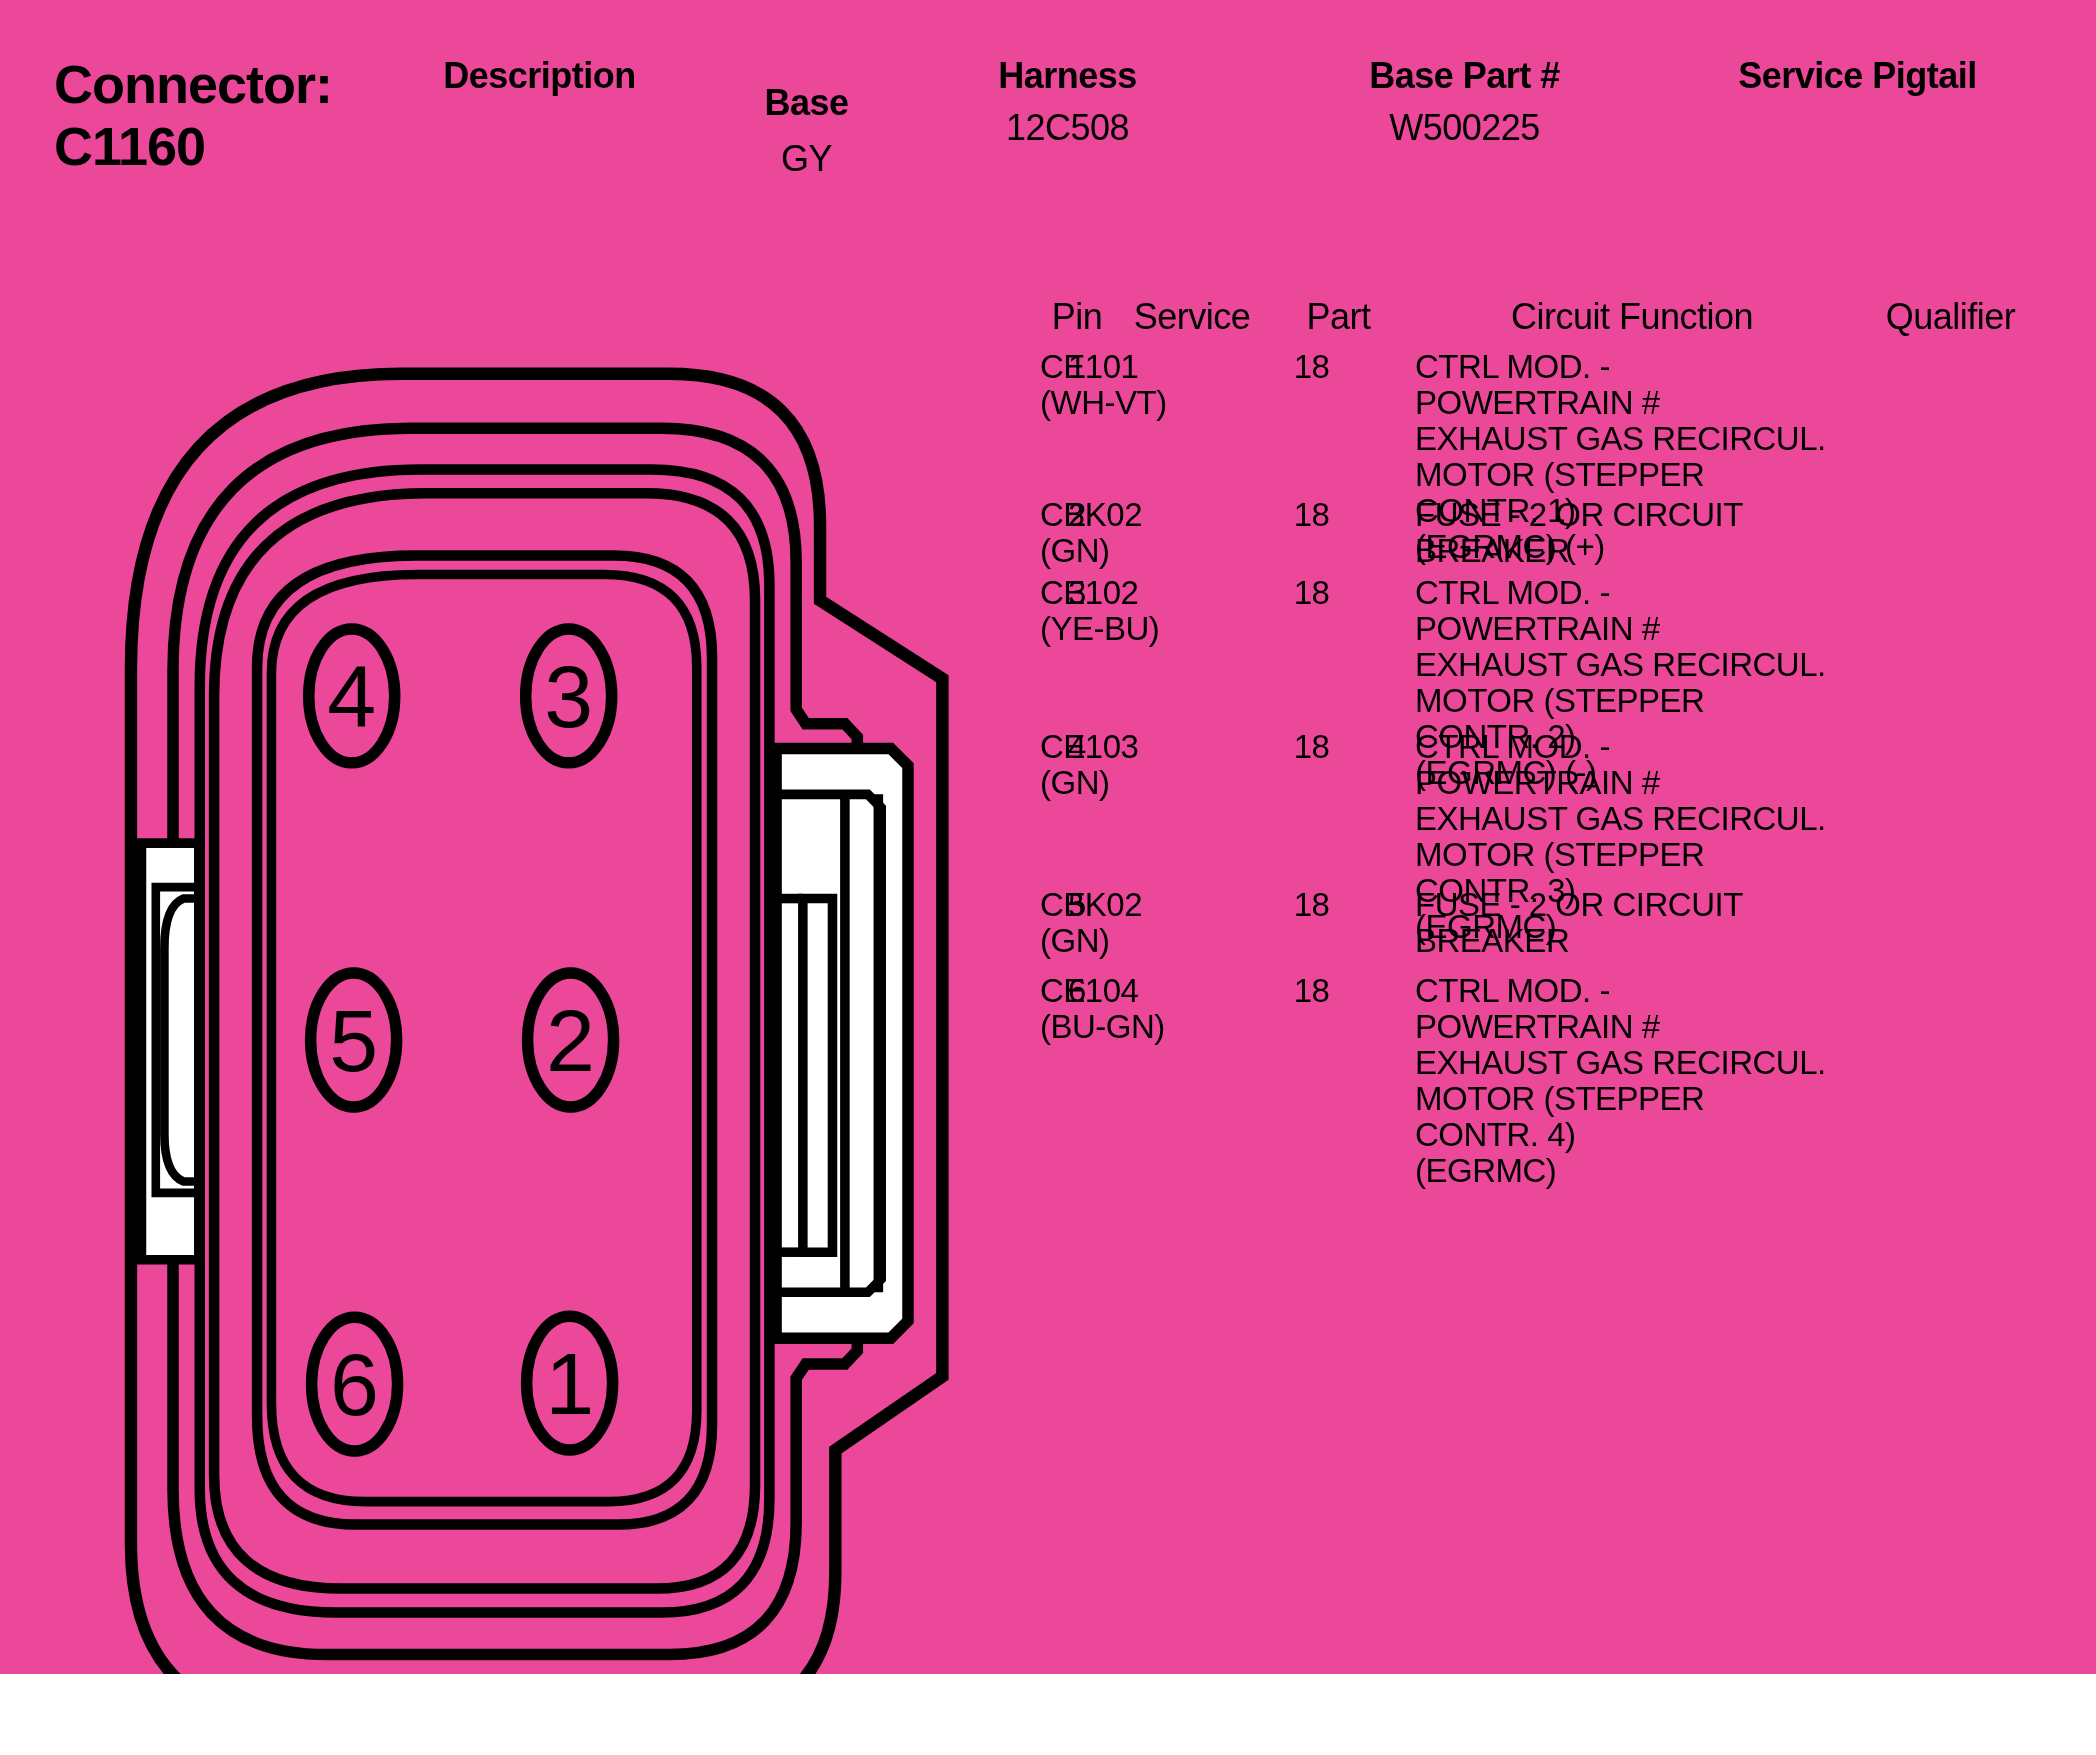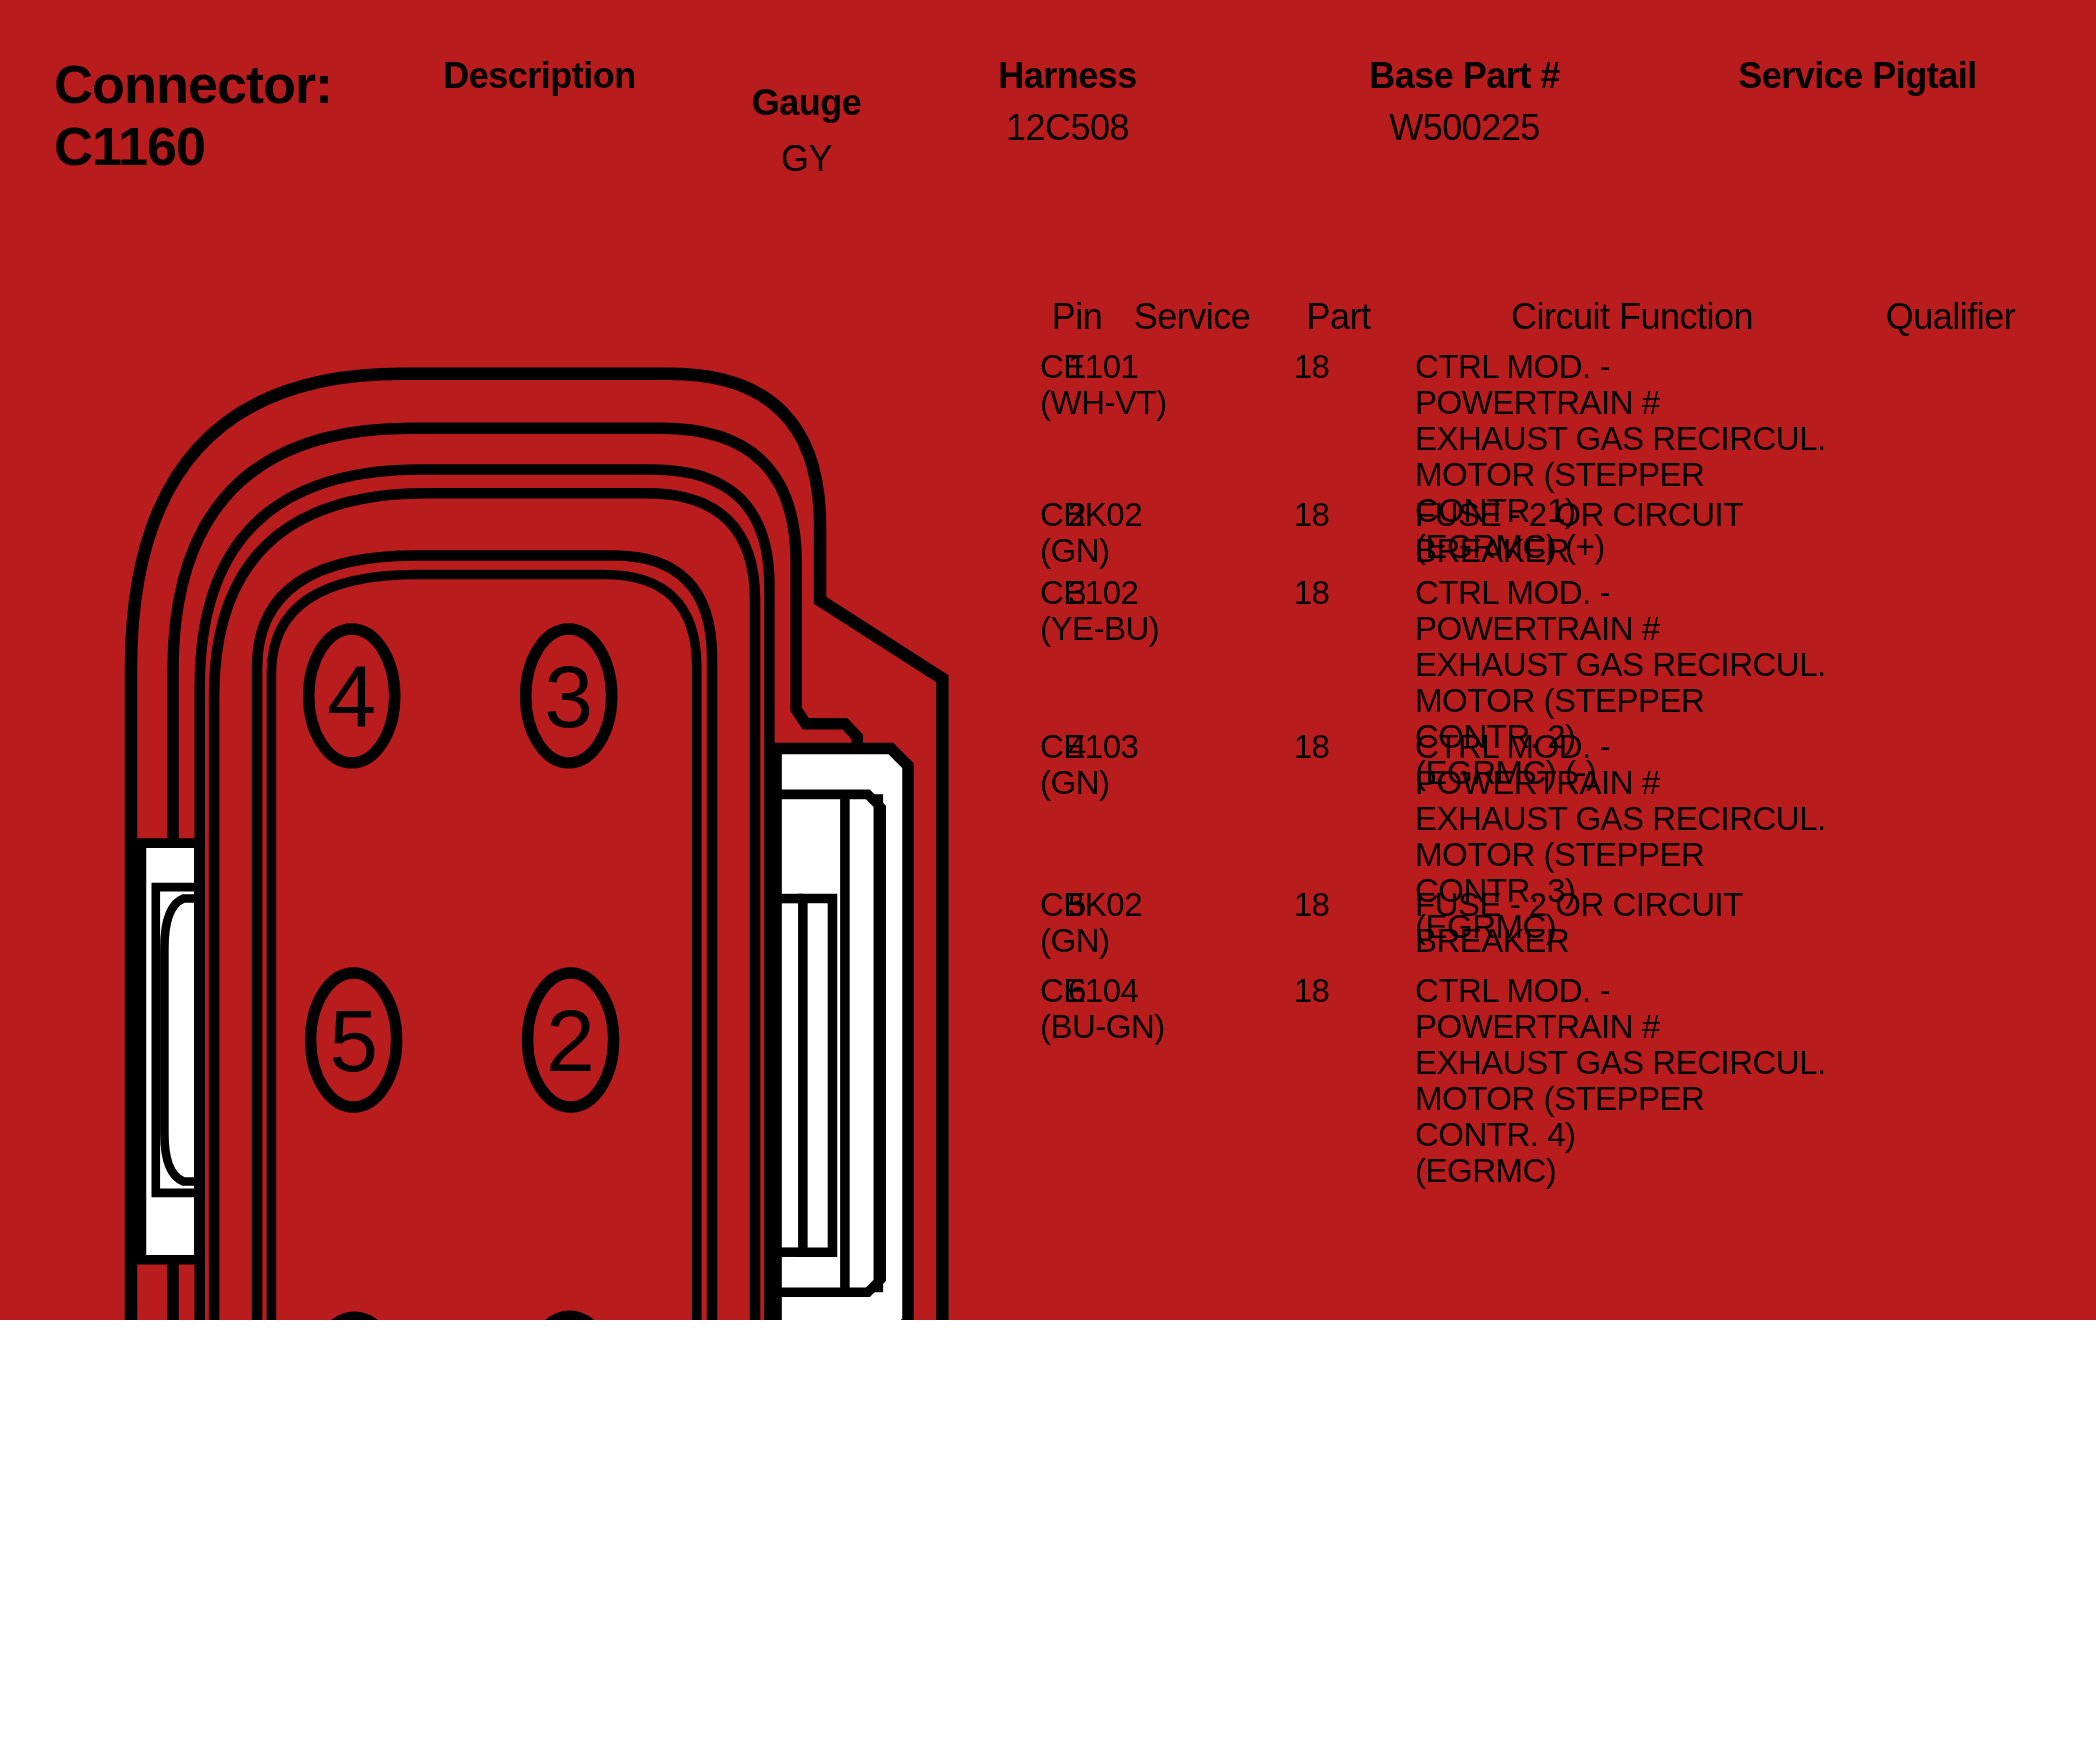--- a/index.html
+++ b/index.html
@@ -1,16 +1,16 @@
 <!DOCTYPE html>
 <html><head>
 <meta charset="utf-8">
 <style>
   html,body{margin:0;padding:0;background:#fff;}
-  .page{position:relative;width:2096px;height:1320px;background:#b91c1c;overflow:hidden;
+  .page{position:relative;width:2096px;height:1674px;background:#ec4899;overflow:hidden;
         font-family:"Liberation Sans",sans-serif;color:#000;}
   .abs{position:absolute;}
   .hdr-big{font-size:54px;font-weight:bold;letter-spacing:-1px;line-height:59px;}
   .col-label{font-size:36px;font-weight:bold;letter-spacing:-0.5px;text-align:center;}
   .col-value{font-size:36px;letter-spacing:-0.5px;text-align:center;white-space:pre-line;line-height:38px;}
   .th{font-size:36px;font-weight:normal;letter-spacing:-0.5px;text-align:center;}
   .cell{font-size:33px;letter-spacing:-0.5px;line-height:36px;white-space:pre-line;}
   .c-pin{position:absolute;left:1029px;width:96px;text-align:center;}
   .c-circuit{position:absolute;left:1040px;width:172px;text-align:left;}
   .c-gauge{position:absolute;left:1254px;width:115px;text-align:center;}
@@ -21,21 +21,21 @@
 </head>
 <body>
 
 <div class="page">
 
   <div class="abs hdr-big" style="left:54px;top:55px;">Connector:</div>
   <div class="abs hdr-big" style="left:54px;top:117px;">C1160</div>
 
   <div class="abs col-label" style="left:396px;top:55px;width:287px;">Description</div>
 
-  <div class="abs col-label" style="left:711px;top:82px;width:191px;">Gauge</div>
+  <div class="abs col-label" style="left:711px;top:82px;width:191px;">Base</div>
   <div class="abs col-value" style="left:711px;top:140px;width:191px;">GY</div>
 
   <div class="abs col-label" style="left:972px;top:55px;width:191px;">Harness</div>
   <div class="abs col-value" style="left:972px;top:109px;width:191px;">12C508</div>
 
   <div class="abs col-label" style="left:1321px;top:55px;width:287px;">Base Part #</div>
   <div class="abs col-value" style="left:1321px;top:109px;width:287px;">W500225</div>
 
   <div class="abs col-label" style="left:1714px;top:55px;width:287px;">Service Pigtail</div>
   <div class="abs col-value" style="left:1714px;top:109px;width:287px;"></div>

